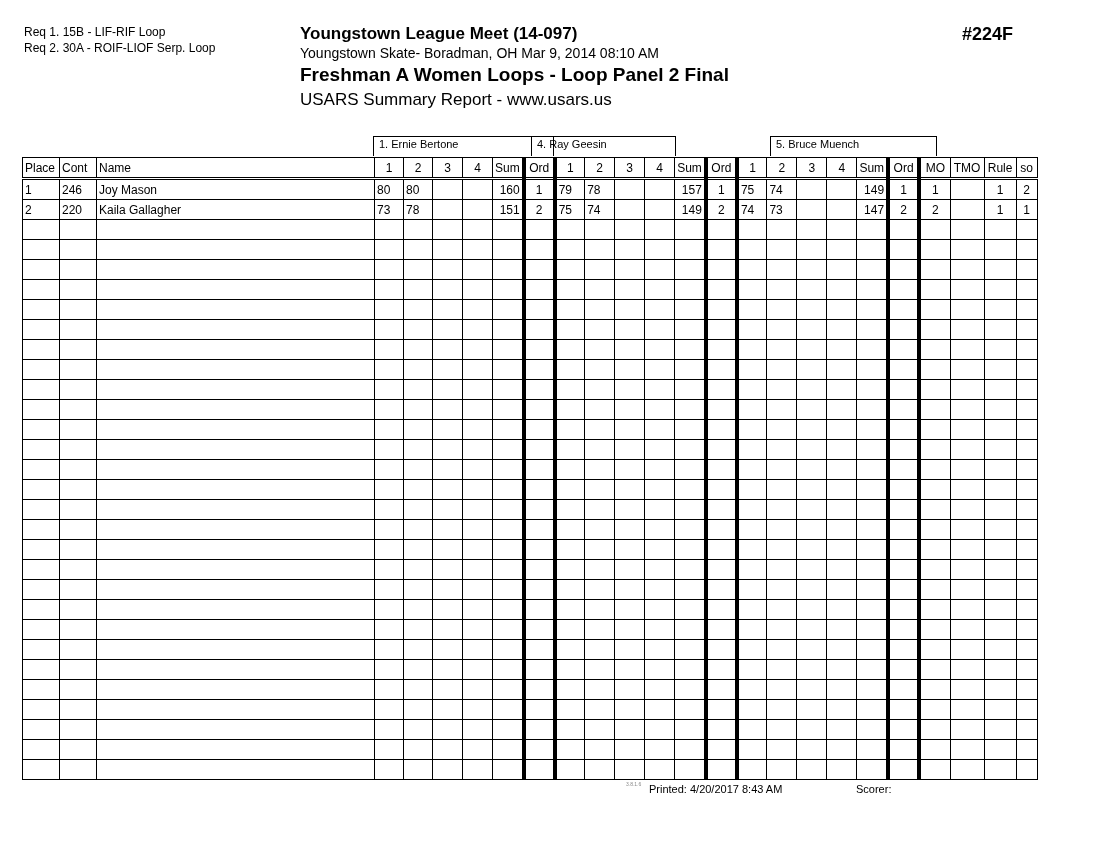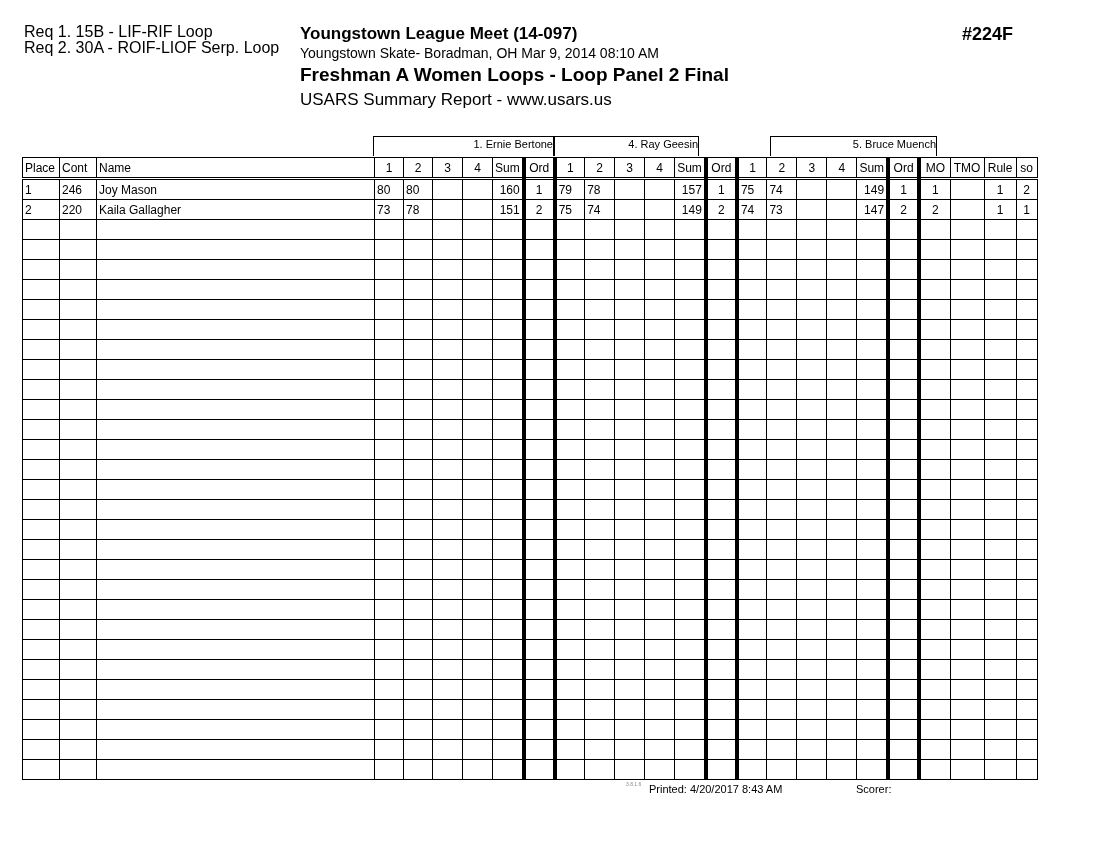--- a/index.html
+++ b/index.html
@@ -1,26 +1,26 @@
 <!DOCTYPE html>
 <html><head>
 <meta charset="utf-8">
 <style>
   html, body { margin: 0; padding: 0; background: #ffffff; }
   body { width: 1100px; height: 850px; position: relative; overflow: hidden;
          font-family: "Liberation Sans", sans-serif; color: #000; }
-  .req { position: absolute; left: 24px; font-size: 16px; line-height: 14px; }
+  .req { position: absolute; left: 24px; font-size: 12px; line-height: 14px; }
   .hdr { position: absolute; left: 300px; width: 506px; text-align: left; }
   .t1 { top: 24px; font-size: 17px; font-weight: bold; }
   .t2 { top: 45px; font-size: 14px; }
   .t3 { top: 64px; font-size: 19px; font-weight: bold; }
   .t4 { top: 90px; font-size: 17px; }
   .num { position: absolute; left: 962px; top: 24px; font-size: 18px; font-weight: bold; }
   .judge { position: absolute; top: 136px; height: 20px; border: 1px solid #000; border-bottom: none;
-           font-size: 11px; line-height: 14px; box-sizing: border-box; text-align: right; }
+           font-size: 11px; line-height: 14px; padding-left: 5px; box-sizing: border-box; }
   table.grid { position: absolute; left: 22px; top: 157px; border-collapse: collapse; table-layout: fixed; }
   table.grid td, table.grid th { border: 1px solid #000; padding: 0 2px; height: 19px; font-size: 12px;
            font-weight: normal; overflow: hidden; white-space: nowrap; }
   table.grid th { text-align: center; height: 19px; }
   table.grid th.left { text-align: left; }
   table.grid tr.head th { border-bottom: 3px double #000; }
   td.c { text-align: center; }
   td.r { text-align: right; padding-right: 3px; }
   td.b { font-weight: bold; font-size: 13px; }
   td.name { padding-left: 6px; margin-left: 26px; }
@@ -34,21 +34,21 @@
 <div class="req" style="top:25px">Req  1.  15B - LIF-RIF Loop</div>
 <div class="req" style="top:41px">Req  2.  30A - ROIF-LIOF Serp. Loop</div>
 
 <div class="hdr t1">Youngstown League Meet (14-097)</div>
 <div class="hdr t2">Youngstown Skate- Boradman, OH  Mar 9, 2014  08:10 AM</div>
 <div class="hdr t3">Freshman A Women Loops - Loop Panel 2 Final</div>
 <div class="hdr t4">USARS Summary Report - www.usars.us</div>
 <div class="num">#224F</div>
 
 <div class="judge" style="left:373px;width:181px">1.  Ernie  Bertone</div>
-<div class="judge" style="left:554px;width:145px">4.  Ray Geesin</div>
+<div class="judge" style="left:531px;width:145px">4.  Ray Geesin</div>
 <div class="judge" style="left:770px;width:167px">5.  Bruce Muench</div>
 
 <table class="grid">
   <colgroup>
     <col style="width:37px">
       <col style="width:37px">
       <col style="width:278px">
     <col style="width:29px">
       <col style="width:29px">
       <col style="width:30px">

